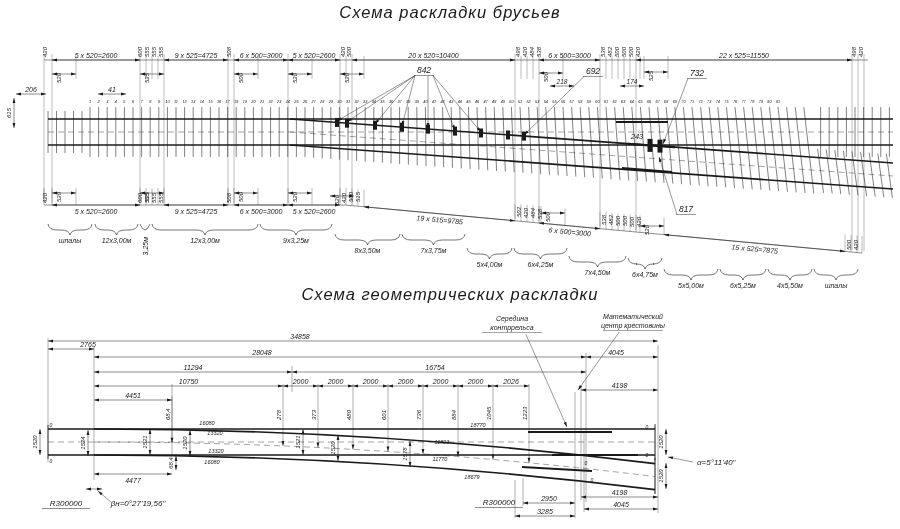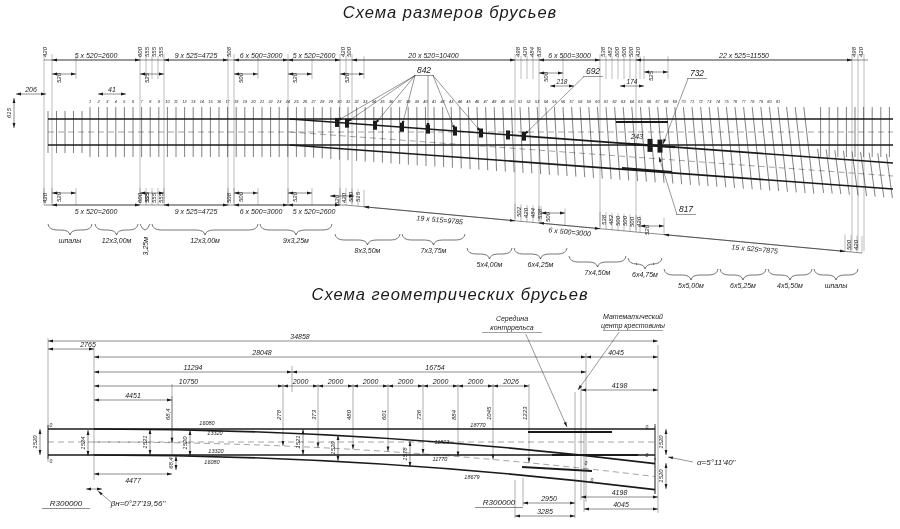--- a/index.html
+++ b/index.html
@@ -9,22 +9,22 @@
          font-style:italic;font-size:16.5px;letter-spacing:1px;}
   #t1{top:3px;}
   #t2{top:285px;}
   svg{position:absolute;left:0;top:0;}
   text{font-family:"Liberation Sans",sans-serif;font-style:italic;fill:#1a1a1a;}
 </style>
 </head>
 <body>
 
 <div id="stage">
-  <div class="title" id="t1">Схема размеров брусьев</div>
-  <div class="title" id="t2">Схема геометрических брусьев</div>
+  <div class="title" id="t1">Схема раскладки брусьев</div>
+  <div class="title" id="t2">Схема геометрических раскладки</div>
   <svg id="dwg" width="900" height="529" viewBox="0 0 900 529">
       <line x1="44" y1="54" x2="44" y2="203" stroke="#1a1a1a" stroke-width="0.3"></line>
       <line x1="52" y1="54" x2="52" y2="203" stroke="#1a1a1a" stroke-width="0.3"></line>
       <line x1="140" y1="54" x2="140" y2="203" stroke="#1a1a1a" stroke-width="0.3"></line>
       <line x1="164" y1="54" x2="164" y2="203" stroke="#1a1a1a" stroke-width="0.3"></line>
       <line x1="228" y1="54" x2="228" y2="203" stroke="#1a1a1a" stroke-width="0.3"></line>
       <line x1="234" y1="54" x2="234" y2="203" stroke="#1a1a1a" stroke-width="0.3"></line>
       <line x1="288" y1="54" x2="288" y2="203" stroke="#1a1a1a" stroke-width="0.3"></line>
       <line x1="340" y1="54" x2="340" y2="203" stroke="#1a1a1a" stroke-width="0.3"></line>
       <line x1="352" y1="54" x2="352" y2="203.6496" stroke="#1a1a1a" stroke-width="0.3"></line>

